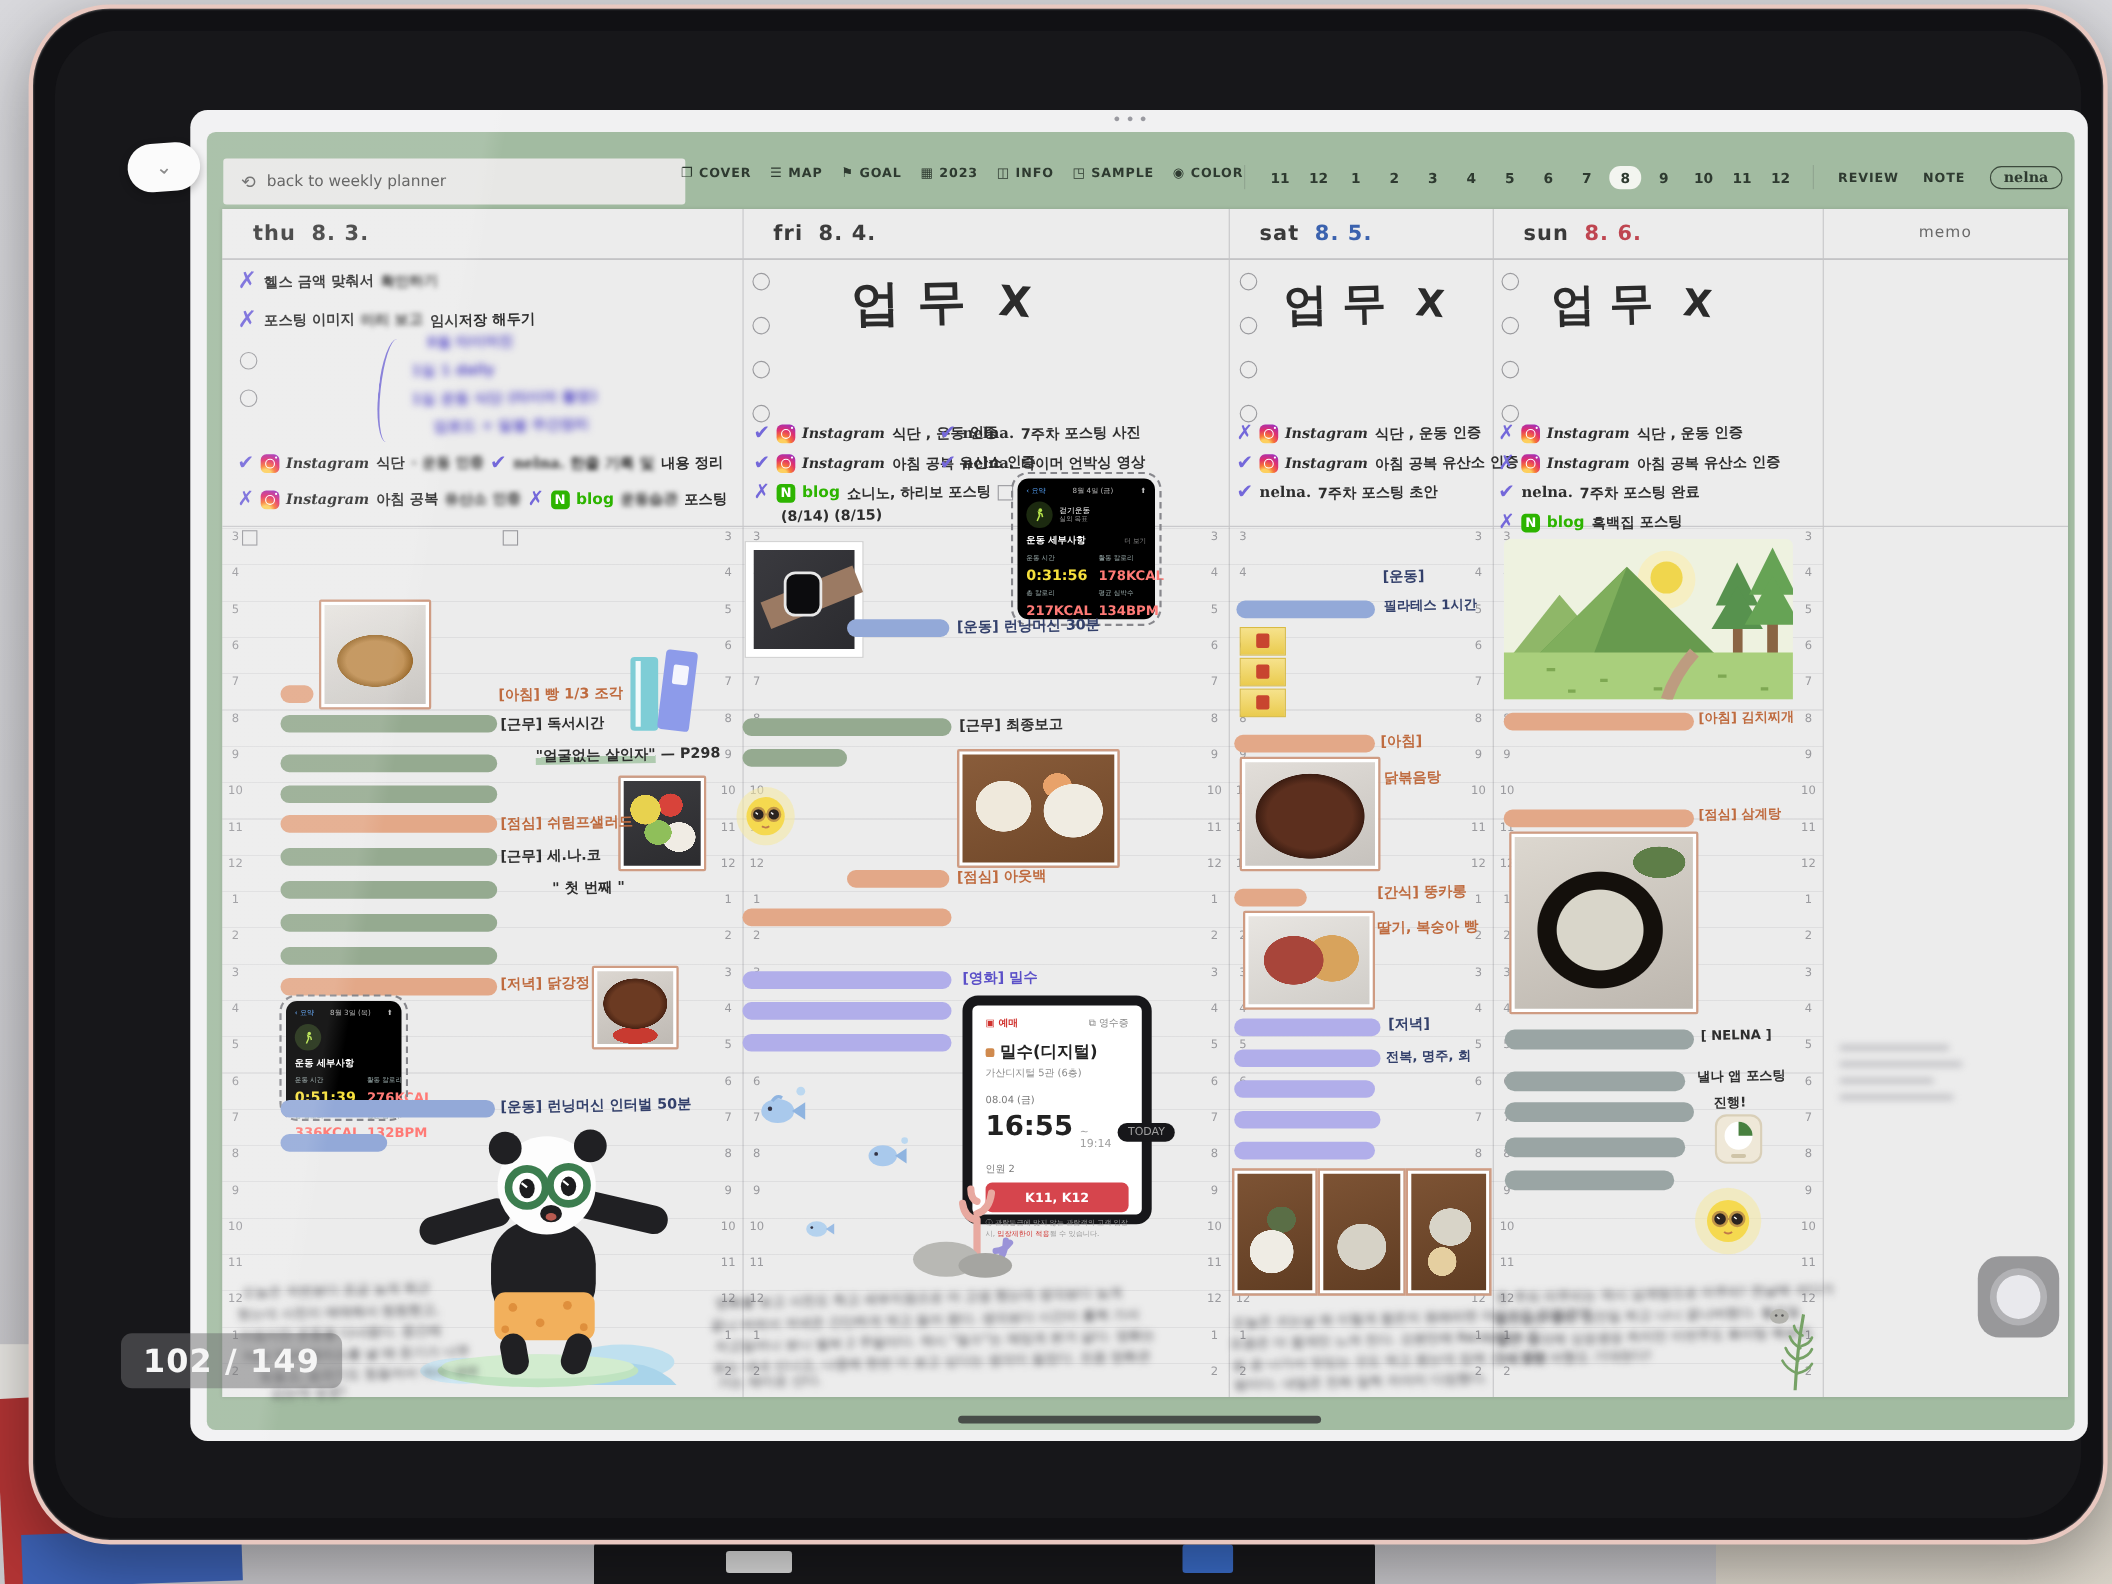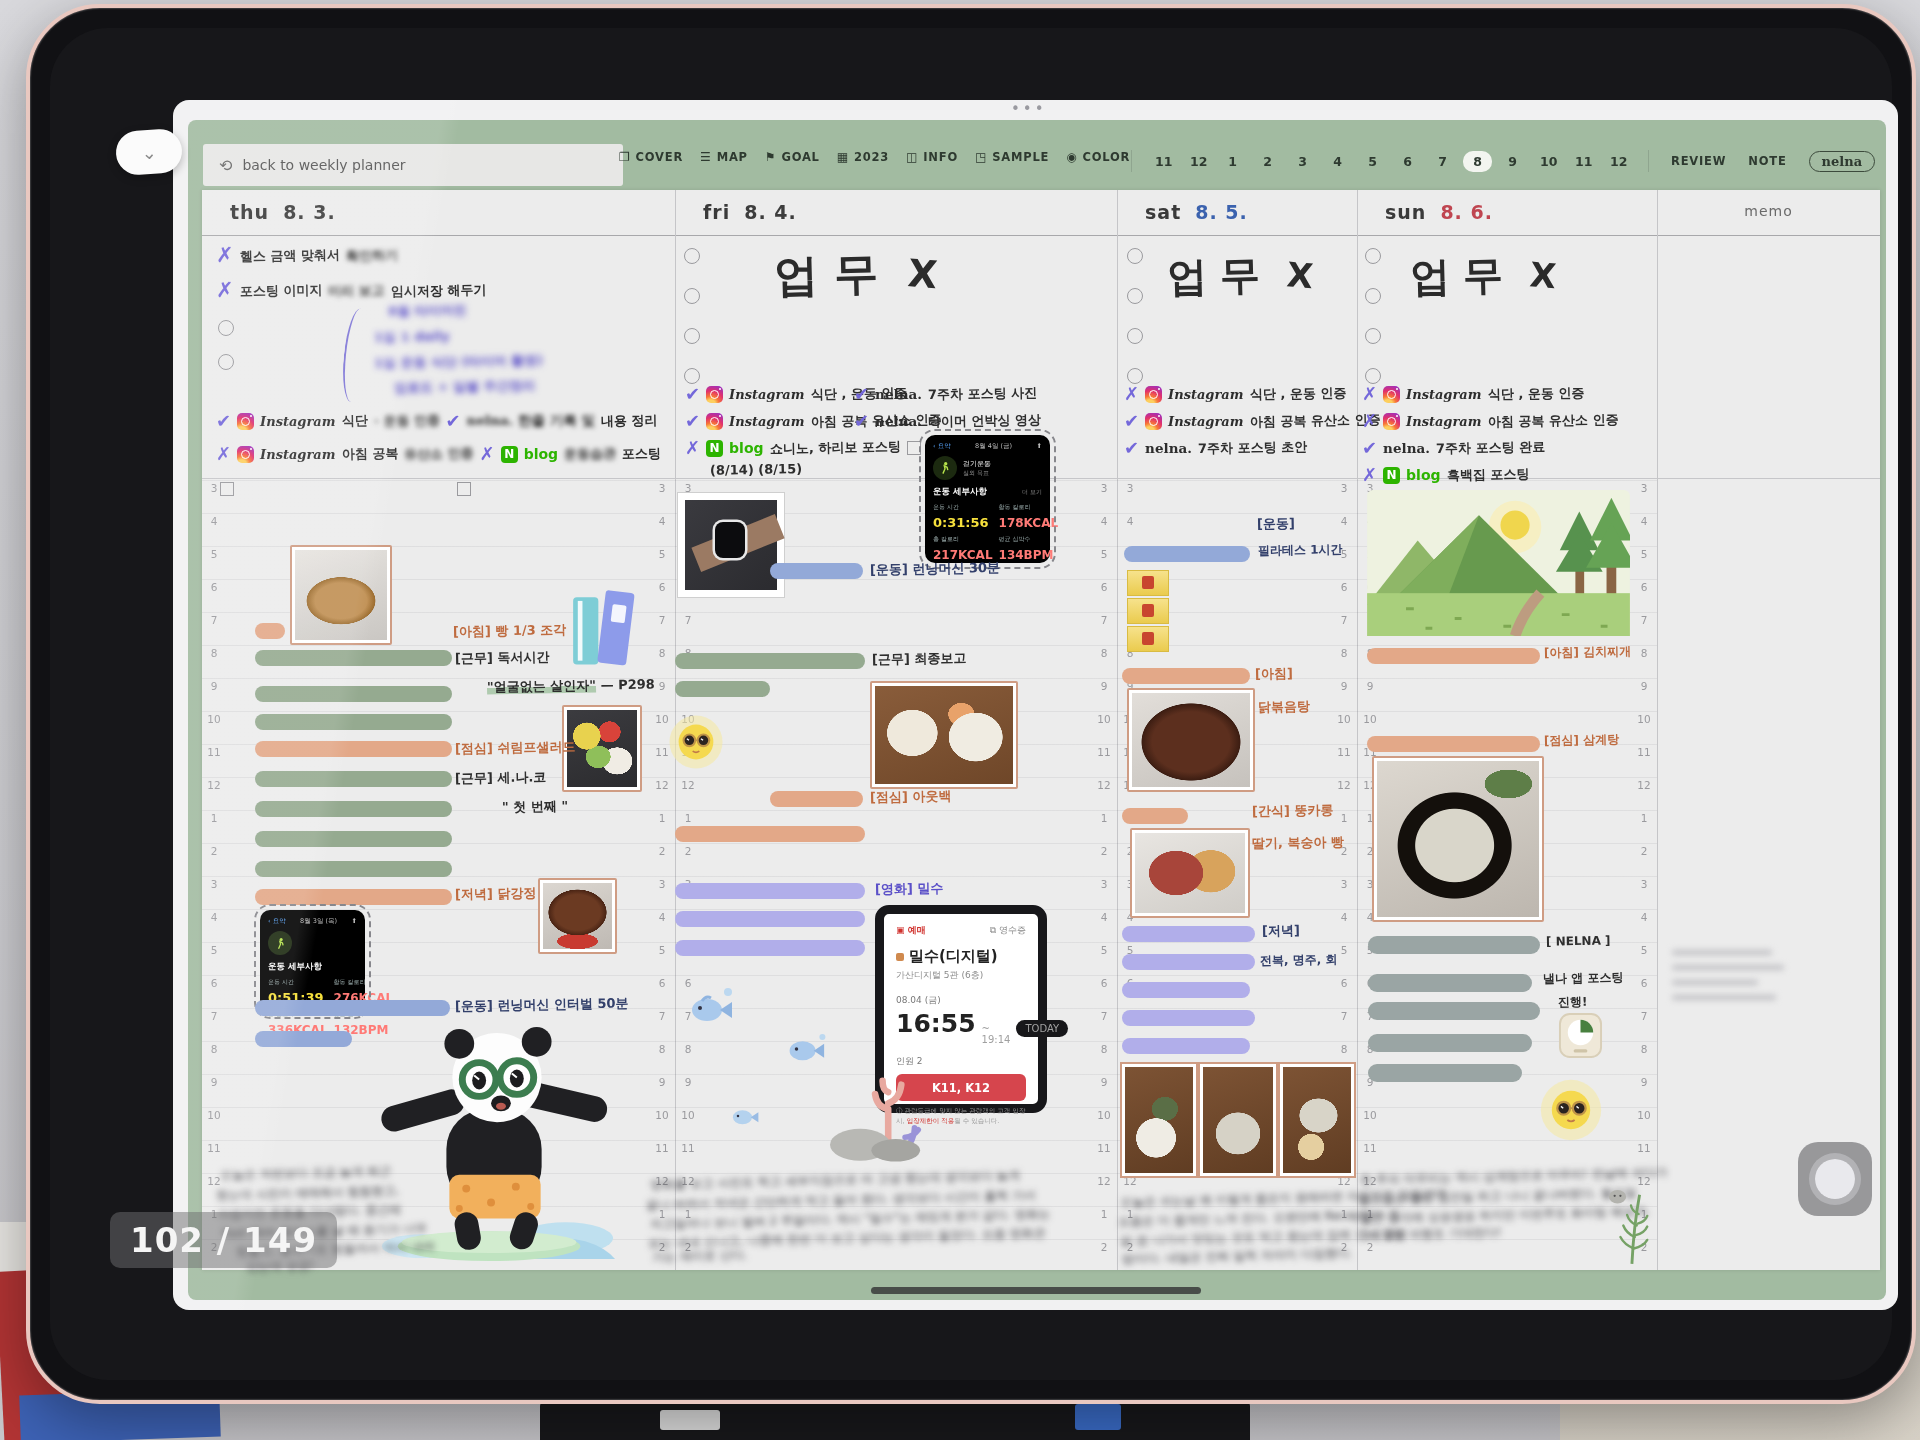--- a/index.html
+++ b/index.html
@@ -28,21 +28,21 @@
   .mon.act{background:#f3f5f0;border-radius:10px;}
   .navdiv{width:1px;height:22px;background:#8fa58f;margin:0 10px;}
   .badge{border:1.5px solid #3c4a3c;border-radius:12px;padding:2px 12px;font-family:"DejaVu Serif","Liberation Serif",serif;font-weight:bold;font-size:13px;color:#2e3a30;}
   .chevpill{position:absolute;left:116px;top:130px;width:66px;height:44px;border-radius:22px;background:#fbfbfb;
             box-shadow:0 3px 8px rgba(0,0,0,.25);display:flex;align-items:center;justify-content:center;color:#8a8a8a;font-size:18px;transform:rotate(-4deg);}
   .dots{position:absolute;left:838px;top:0px;color:#9a9aa0;font-size:15px;letter-spacing:3px;}
   .homebar{position:absolute;left:50%;bottom:16px;transform:translateX(-50%);width:330px;height:7px;border-radius:4px;background:#2e2e31;opacity:.78;}
   .assistive{position:absolute;left:1798px;top:1142px;width:74px;height:74px;border-radius:20px;background:rgba(50,50,56,.45);display:flex;align-items:center;justify-content:center;}
   .assistive .ring{width:40px;height:40px;border-radius:50%;background:rgba(240,240,244,.92);box-shadow:0 0 0 6px rgba(210,210,216,.45);}
   .pagecount{position:absolute;left:110px;top:1212px;padding:8px 20px;border-radius:10px;background:rgba(110,110,112,.5);
-             color:#f5f5f5;font-size:34px;font-weight:600;letter-spacing:1px;}
+             color:#f5f5f5;font-size:29px;font-weight:600;letter-spacing:1px;}
   
   .vline{position:absolute;top:0;width:1px;height:1080px;background:#c5c5c8;}
   .hline{position:absolute;left:0;width:1678px;height:1px;background:#a8a8ab;}
   .dayname{position:absolute;top:11px;font-size:19px;font-weight:bold;color:#3a3a3a;letter-spacing:1px;}
   .dayname .dt{margin-left:14px;}
   .memoname{position:absolute;top:13px;font-size:14px;color:#6a6a6a;letter-spacing:1px;}
   .grid{position:absolute;top:290px;height:768px;background:repeating-linear-gradient(to bottom,rgba(100,100,110,.10) 0 1px,transparent 1px 33px);}
   .gut{position:absolute;top:292px;width:16px;text-align:center;}
   .gut .hr{position:absolute;left:0;width:16px;font-size:10.5px;color:#9a9a9e;}
   .bar{position:absolute;height:16px;border-radius:8px;}

